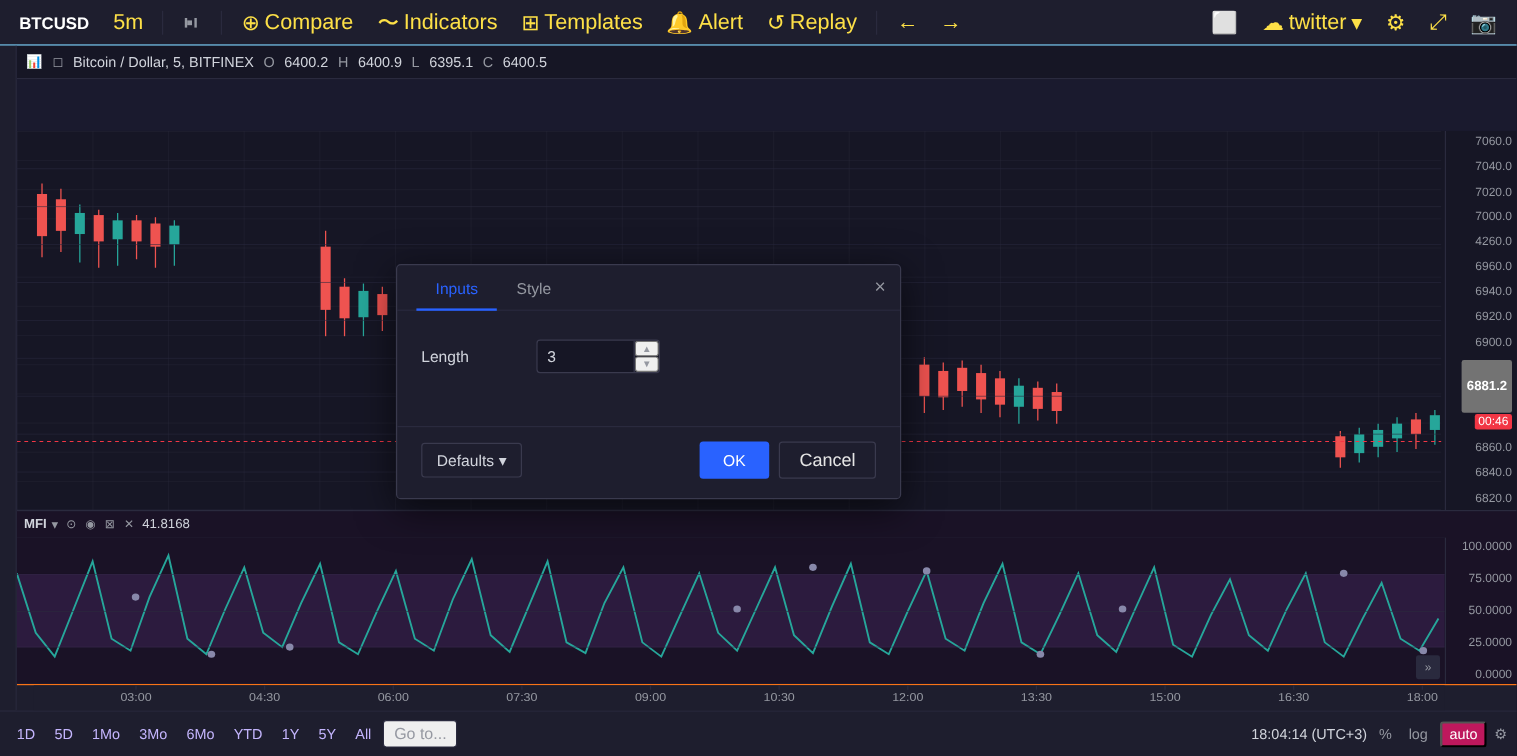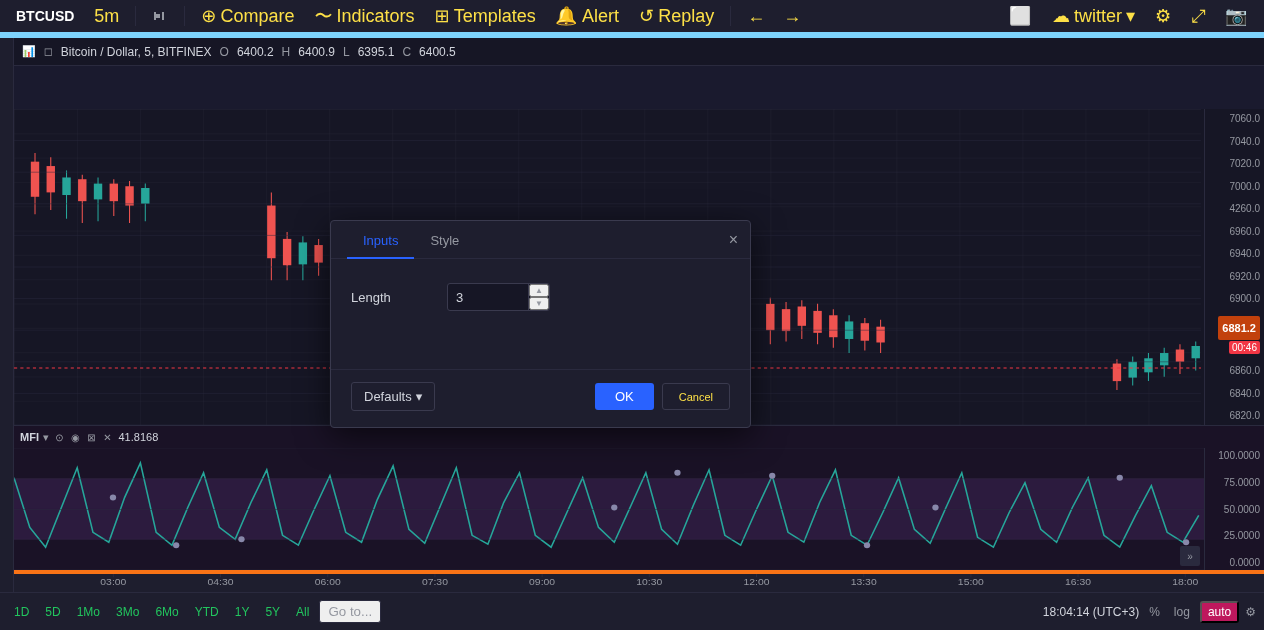--- a/index.html
+++ b/index.html
@@ -2,21 +2,21 @@
 <html><head>
   <meta charset="utf-8">
   <style>
     * { margin: 0; padding: 0; box-sizing: border-box; }
     body { width: 1264px; height: 630px; background: #1a1a2e; font-family: -apple-system, BlinkMacSystemFont, 'Segoe UI', sans-serif; overflow: hidden; color: #d1d4dc; }
 
     
     .top-toolbar {
       height: 38px;
       background: #1e1e2e;
-      border-bottom: 6px solid #7dd3fc;
+      border-bottom: 1px solid #7dd3fc;
       display: flex;
       align-items: center;
       padding: 0 8px;
       gap: 4px;
     }
     .toolbar-item {
       display: flex;
       align-items: center;
       gap: 4px;
       padding: 4px 8px;
@@ -74,25 +74,25 @@
       flex-direction: column;
       justify-content: space-between;
       padding: 4px 4px;
     }
     .price-label {
       font-size: 10px;
       color: #9598a1;
       text-align: right;
     }
     .price-badge {
-      background: #c2410c;
+      background: #737373;
       color: #fff;
       font-size: 11px;
       font-weight: 600;
-      padding: 6px 4px;
+      padding: 16px 4px;
       border-radius: 2px;
       text-align: center;
     }
     .time-badge {
       background: #f23645;
       color: #fff;
       font-size: 10px;
       padding: 1px 3px;
       border-radius: 2px;
       text-align: center;
@@ -123,21 +123,21 @@
     .indicator-name { color: #d1d4dc; font-weight: 600; }
     .indicator-value { color: #d1d4dc; }
     .indicator-controls { display: flex; gap: 2px; }
     .indicator-ctrl-btn { width: 14px; height: 14px; display: flex; align-items: center; justify-content: center; cursor: pointer; font-size: 10px; color: #9598a1; }
     .indicator-svg-area { height: calc(100% - 22px); width: 100%; position: relative; }
 
     
     .time-axis {
       height: 22px;
       background: #1e1e2e;
-      border-top: 4px solid #f97316;
+      border-top: 1px solid #f97316;
       display: flex;
       align-items: center;
       padding: 0 0 0 14px;
       position: relative;
     }
     .time-axis-svg { flex: 1; height: 100%; }
 
     
     .bottom-bar {
       height: 38px;
@@ -146,21 +146,21 @@
       display: flex;
       align-items: center;
       padding: 0 8px;
       gap: 4px;
       font-size: 12px;
     }
     .period-btn {
       padding: 3px 6px;
       border-radius: 3px;
       cursor: pointer;
-      color: #22c55e;
+      color: #c4b5fd;
     }
     .goto-btn { padding: 3px 8px; border-radius: 3px; cursor: pointer; color: #9598a1; border: 1px solid #2a2a3e; }
     .bottom-right { margin-left: auto; display: flex; align-items: center; gap: 6px; color: #9598a1; }
     .bottom-time { color: #d1d4dc; }
     .auto-btn { background: #be185d; color: #fff; padding: 2px 6px; border-radius: 3px; font-size: 12px; cursor: pointer; }
 
     
     .dialog-overlay {
       position: fixed;
       top: 0; left: 0; right: 0; bottom: 0;
@@ -212,21 +212,21 @@
       font-size: 16px;
       line-height: 1;
     }
     .dialog-body {
       padding: 24px 20px;
     }
     .dialog-field {
       display: flex;
       align-items: center;
       gap: 16px;
-      margin-bottom: 34px;
+      margin-bottom: 20px;
     }
     .dialog-field-label {
       font-size: 13px;
       color: #d1d4dc;
       width: 80px;
     }
     .dialog-input-wrap {
       display: flex;
       align-items: center;
       border: 1px solid #3a3a4e;
@@ -283,24 +283,24 @@
       background: #2962ff;
       color: #fff;
       border: none;
       border-radius: 3px;
       font-size: 13px;
       cursor: pointer;
     }
     .cancel-btn {
       padding: 6px 16px;
       background: transparent;
-      color: #fde047;
+      color: #e5e5e5;
       border: 1px solid #3a3a4e;
       border-radius: 3px;
-      font-size: 11px;
+      font-size: 15px;
       cursor: pointer;
     }
   </style>
 </head>
 <body>
 
 <div class="top-toolbar">
   <span class="toolbar-item toolbar-symbol">BTCUSD</span>
   <span class="toolbar-item">5m</span>
   <div class="toolbar-divider"></div>

